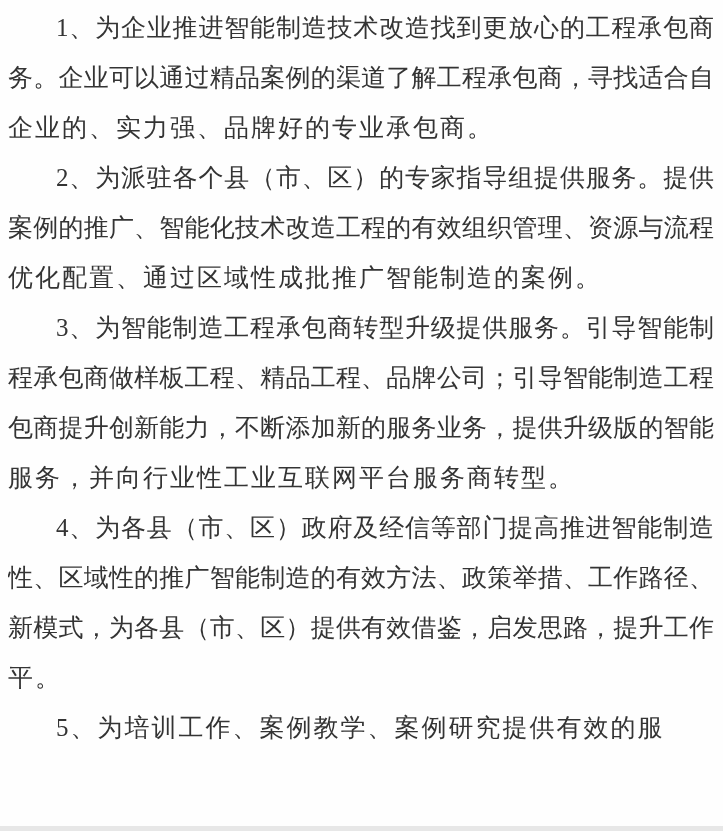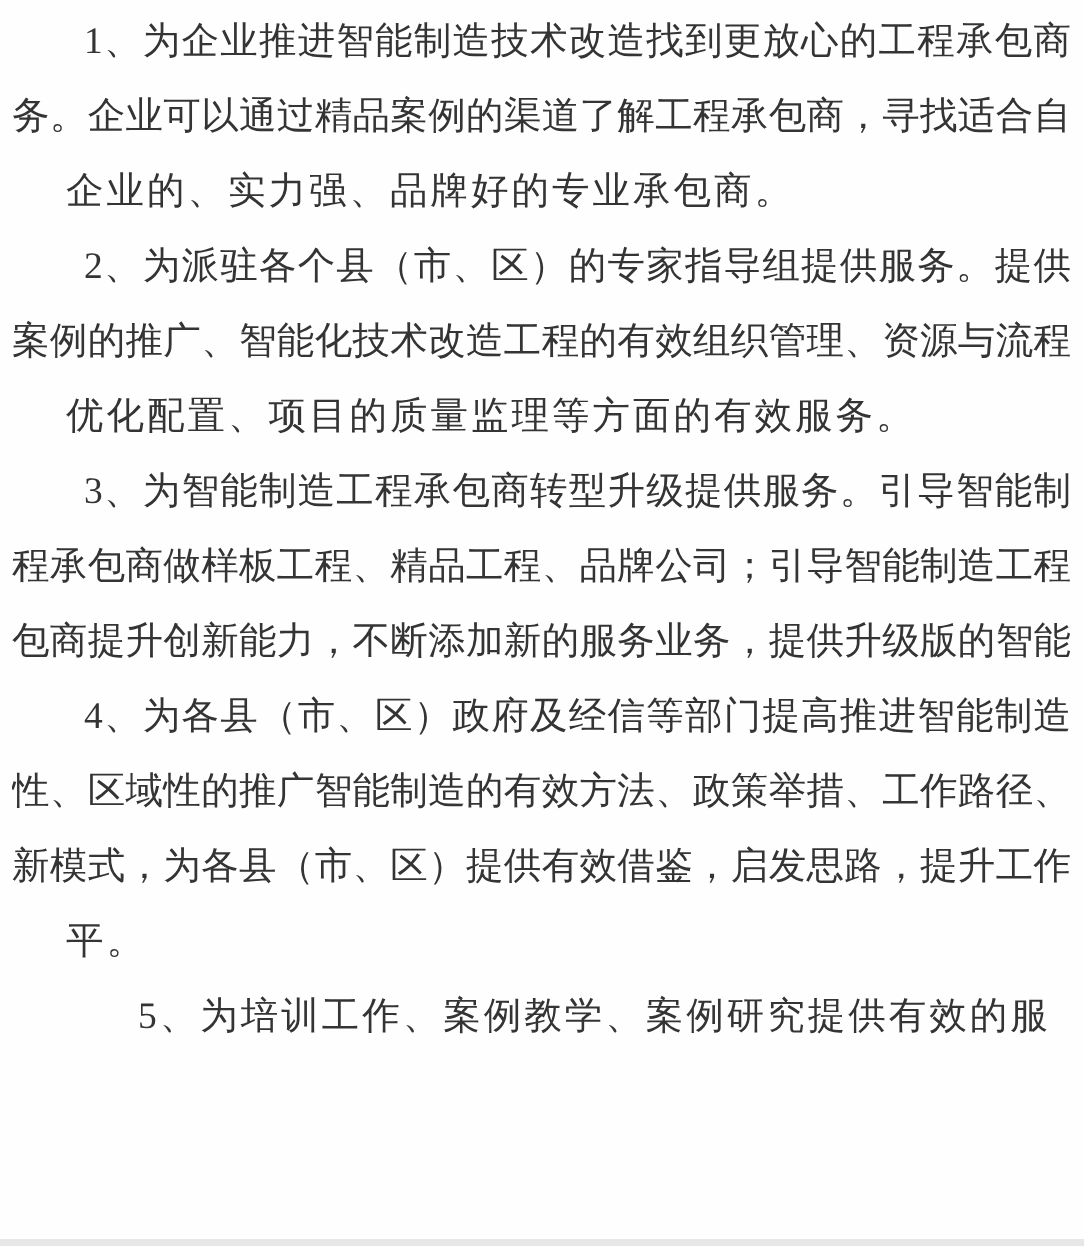--- a/index.html
+++ b/index.html
@@ -27,21 +27,20 @@
     text-align-last: justify;
     overflow: hidden;
   }
   .line.indent {
     padding-left: 48px;
   }
   .line.last {
     text-align: left;
     text-align-last: left;
     letter-spacing: 2px;
-    margin-left: 36px;
   }
   .bottom-band {
     position: absolute;
     left: 0;
     bottom: 0;
     width: 100%;
     height: 5px;
     background: #e7e7e7;
   }
 </style>
@@ -50,25 +49,26 @@
 
 <div class="page">
   <div class="text-block">
 
     <div class="line indent">1、为企业推进智能制造技术改造找到更放心的工程承包商服</div>
     <div class="line">务。企业可以通过精品案例的渠道了解工程承包商，寻找适合自己</div>
     <div class="line last">企业的、实力强、品牌好的专业承包商。</div>
 
     <div class="line indent">2、为派驻各个县（市、区）的专家指导组提供服务。提供包括</div>
     <div class="line">案例的推广、智能化技术改造工程的有效组织管理、资源与流程的</div>
-    <div class="line last">优化配置、项目的质量监理等方面的有效服务。</div>
+    <div class="line last">优化配置、通过区域性成批推广智能制造的案例。</div>
 
     <div class="line indent">3、为智能制造工程承包商转型升级提供服务。引导智能制造工</div>
     <div class="line">程承包商做样板工程、精品工程、品牌公司；引导智能制造工程承</div>
     <div class="line">包商提升创新能力，不断添加新的服务业务，提供升级版的智能化</div>
+    <div class="line last">服务，并向行业性工业互联网平台服务商转型。</div>
 
     <div class="line indent">4、为各县（市、区）政府及经信等部门提高推进智能制造领导</div>
     <div class="line">性、区域性的推广智能制造的有效方法、政策举措、工作路径、创</div>
     <div class="line">新模式，为各县（市、区）提供有效借鉴，启发思路，提升工作水</div>
     <div class="line last">平。</div>
 
     <div class="line indent last">5、为培训工作、案例教学、案例研究提供有效的服务。</div>
 
   </div>
 

